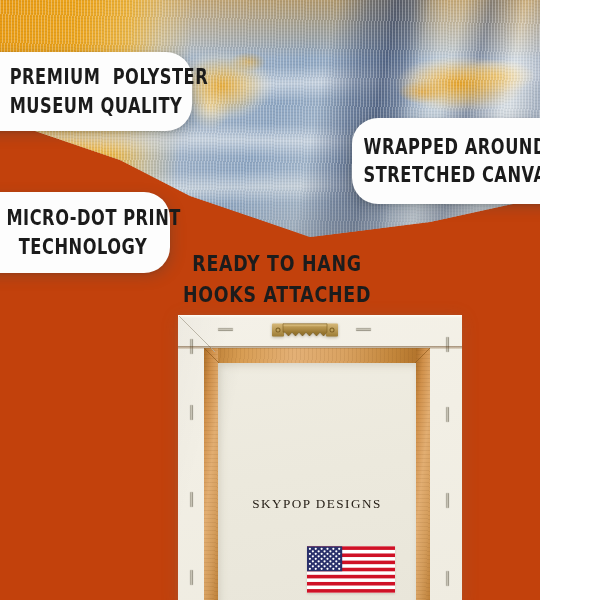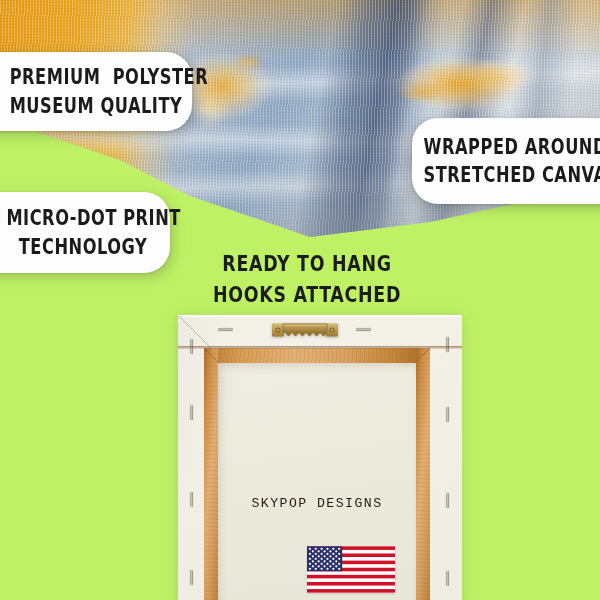--- a/index.html
+++ b/index.html
@@ -7,22 +7,22 @@
 
   html, body {
     width:600px; height:600px;
     overflow:hidden;
     background:#ffffff;
     font-family:"Liberation Sans", sans-serif;
   }
 
   #stage {
     position:relative;
-    width:600px; height:600px;
-    background:#bef264;
+    width:540px; height:600px;
+    background:#c2410c;
     overflow:hidden;
   }
 
   
   #photo-wrap {
     position:absolute;
     left:0; top:0; width:600px; height:250px;
     overflow:hidden;
     clip-path: polygon(0 0, 600px 0, 600px 186px, 508px 205px, 430px 222px, 310px 237px, 190px 196px, 120px 160px, 0 119px);
   }
@@ -236,21 +236,21 @@
     box-shadow:inset 2px 3px 7px rgba(150,142,120,.26);
     z-index:3;
     overflow:hidden;
   }
 
   
   #brand {
     position:absolute;
     left:0; right:0; top:133px;
     text-align:center;
-    font-family:Liberation Mono, monospace;
+    font-family:Liberation Serif, serif;
     font-size:13.2px;
     letter-spacing:1.45px;
     color:#231c14;
     z-index:4;
   }
 
   
   #flag {
     position:absolute;
     left:89px; top:183px; width:88px; height:47px;

